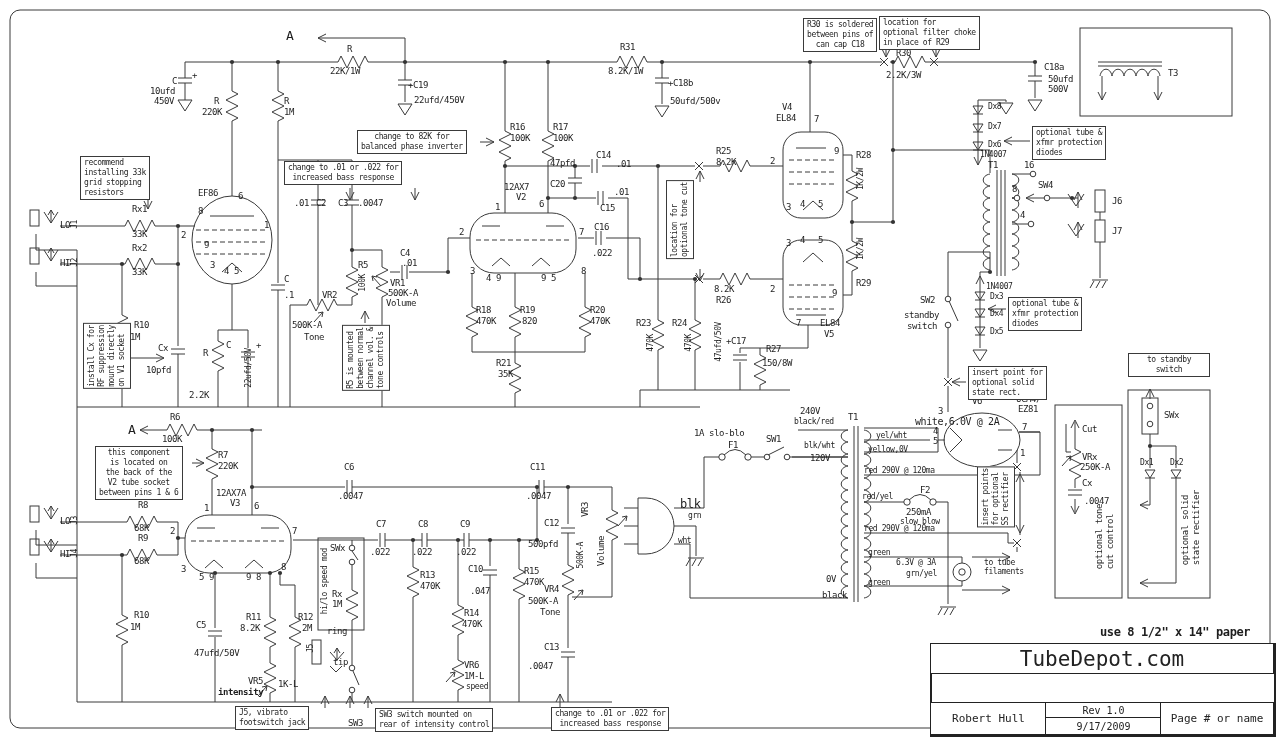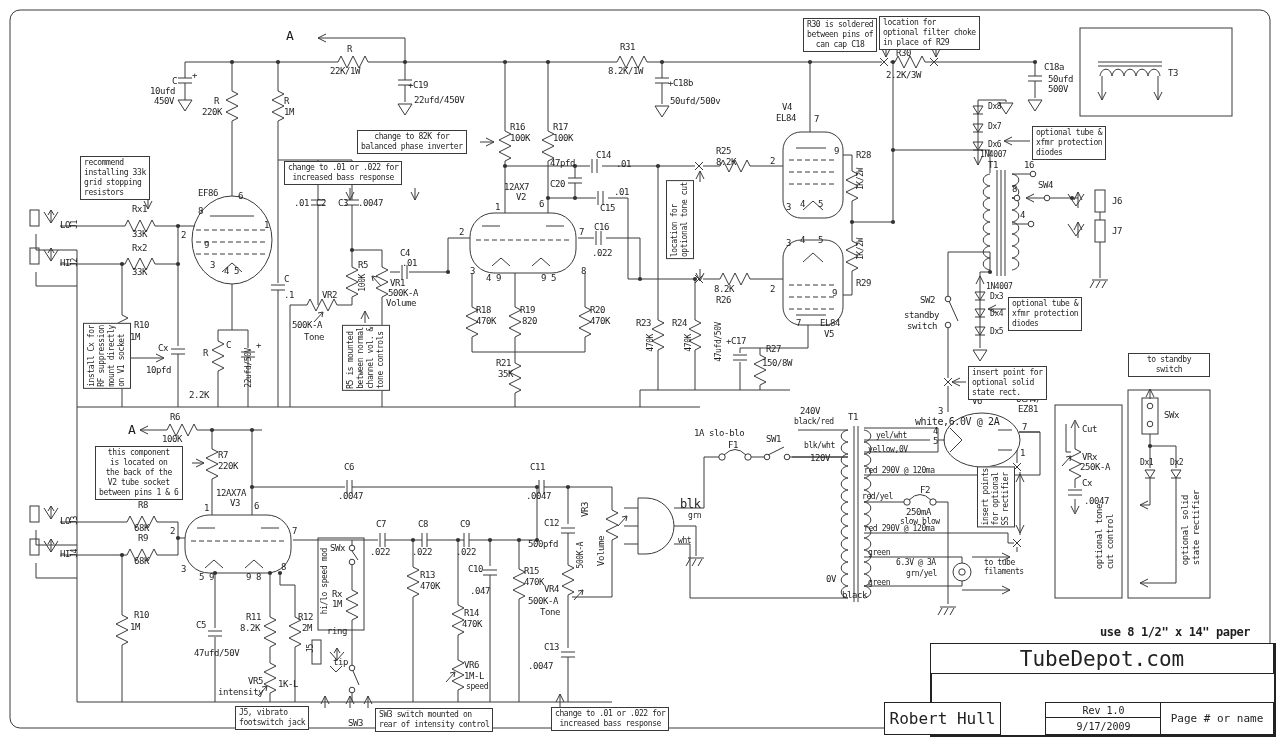--- a/index.html
+++ b/index.html
@@ -395,21 +395,21 @@
         <use href="#dot" transform="translate(270,573)"></use>
 <use href="#dot" transform="translate(280,573)"></use>
         <use href="#dot" transform="translate(990,272)"></use>
 <use href="#dot" transform="translate(1072,198)"></use>
 </g>
 </svg>
 
 <div class="lbl" style="left:1100px;top:625px;font-size:12px;font-weight:bold">use 8 1/2" x 14" paper</div>
 <div class="tb" style="left:930px;top:643px;width:342px;height:90px;border-width:2px"></div>
 <div class="tb" style="left:930px;top:643px;width:342px;height:29px;font-size:21px">TubeDepot.com</div>
-<div class="tb" style="left:884px;top:702px;width:115px;height:31px;font-size:16px">Robert Hull</div>
+<div class="tb" style="left:930px;top:702px;width:115px;height:31px;font-size:11px">Robert Hull</div>
 <div class="tb" style="left:1045px;top:702px;width:115px;height:15px;font-size:10px">Rev 1.0</div>
 <div class="tb" style="left:1045px;top:717px;width:115px;height:16px;font-size:10px">9/17/2009</div>
 <div class="tb" style="left:1160px;top:702px;width:112px;height:31px;font-size:11px">Page # or name</div>
 
 <div id="labels-root">
       <div class="lbl" style="left: 286px; top: 28px; font-size: 13px;">A</div>
       <div class="lbl" style="left: 347px; top: 44px;">R</div>
       <div class="lbl" style="left: 330px; top: 66px;">22K/1W</div>
       <div class="lbl" style="left: 172px; top: 76px;">C</div>
       <div class="lbl" style="left: 150px; top: 86px;">10ufd</div>
@@ -567,21 +567,21 @@
       <div class="lbl" style="left: 862px; top: 492px; font-size: 8px;">red/yel</div>
       <div class="lbl" style="left: 920px; top: 485px;">F2</div>
       <div class="lbl" style="left: 906px; top: 507px;">250mA</div>
       <div class="lbl" style="left: 900px; top: 517px; font-size: 8px;">slow blow</div>
       <div class="lbl" style="left: 864px; top: 524px; font-size: 8px;">red 290V @ 120ma</div>
       <div class="lbl" style="left: 868px; top: 548px; font-size: 8px;">green</div>
       <div class="lbl" style="left: 896px; top: 558px; font-size: 8px;">6.3V @ 3A</div>
       <div class="lbl" style="left: 906px; top: 569px; font-size: 8px;">grn/yel</div>
       <div class="lbl" style="left: 868px; top: 578px; font-size: 8px;">green</div>
       <div class="lbl" style="left: 826px; top: 574px;">0V</div>
-      <div class="lbl" style="left: 818px; top: 590px; padding-left: 24px;">black</div>
+      <div class="lbl" style="left: 798px; top: 590px; padding-left: 24px;">black</div>
       <div class="lbl" style="left: 680px; top: 497px; font-size: 12px;">blk</div>
       <div class="lbl" style="left: 688px; top: 511px; font-size: 8px;">grn</div>
       <div class="lbl" style="left: 678px; top: 536px; font-size: 8px;">wht</div>
       <div class="lbl" style="left: 984px; top: 558px; font-size: 8px;">to tube
 filaments</div>
       <div class="lbl" style="left: 972px; top: 396px;">V6</div>
       <div class="lbl" style="left: 938px; top: 406px;">3</div>
       <div class="lbl" style="left: 1016px; top: 394px;">6CA4/</div>
       <div class="lbl" style="left: 1018px; top: 404px;">EZ81</div>
       <div class="lbl" style="left: 1022px; top: 422px;">7</div>
@@ -614,21 +614,21 @@
       <div class="lbl" style="left: 134px; top: 610px;">R10</div>
       <div class="lbl" style="left: 130px; top: 622px;">1M</div>
       <div class="lbl" style="left: 196px; top: 620px;">C5</div>
       <div class="lbl" style="left: 194px; top: 648px;">47ufd/50V</div>
       <div class="lbl" style="left: 246px; top: 612px;">R11</div>
       <div class="lbl" style="left: 240px; top: 623px;">8.2K</div>
       <div class="lbl" style="left: 298px; top: 612px;">R12</div>
       <div class="lbl" style="left: 302px; top: 623px;">2M</div>
       <div class="lbl" style="left: 248px; top: 676px;">VR5</div>
       <div class="lbl" style="left: 278px; top: 679px;">1K-L</div>
-      <div class="lbl" style="left: 218px; top: 687px;">intensity</div>
+      <div class="lbl" style="left: 218px; top: 687px; font-weight: bold;">intensity</div>
       <div class="lbl" style="left: 330px; top: 543px;">SWx</div>
       <div class="lbl" style="left: 332px; top: 589px;">Rx</div>
       <div class="lbl" style="left: 332px; top: 599px;">1M</div>
       <div class="lbl rot" style="left: 320px; top: 548px; font-size: 8px;">hi/lo speed mod</div>
       <div class="lbl" style="left: 327px; top: 626px;">ring</div>
       <div class="lbl rot" style="left: 306px; top: 644px; font-size: 8px;">J5</div>
       <div class="lbl" style="left: 333px; top: 657px;">tip</div>
       <div class="lbl" style="left: 348px; top: 674px; margin-top: 44px;">SW3</div>
       <div class="lbl" style="left: 344px; top: 462px;">C6</div>
       <div class="lbl" style="left: 338px; top: 491px;">.0047</div>

